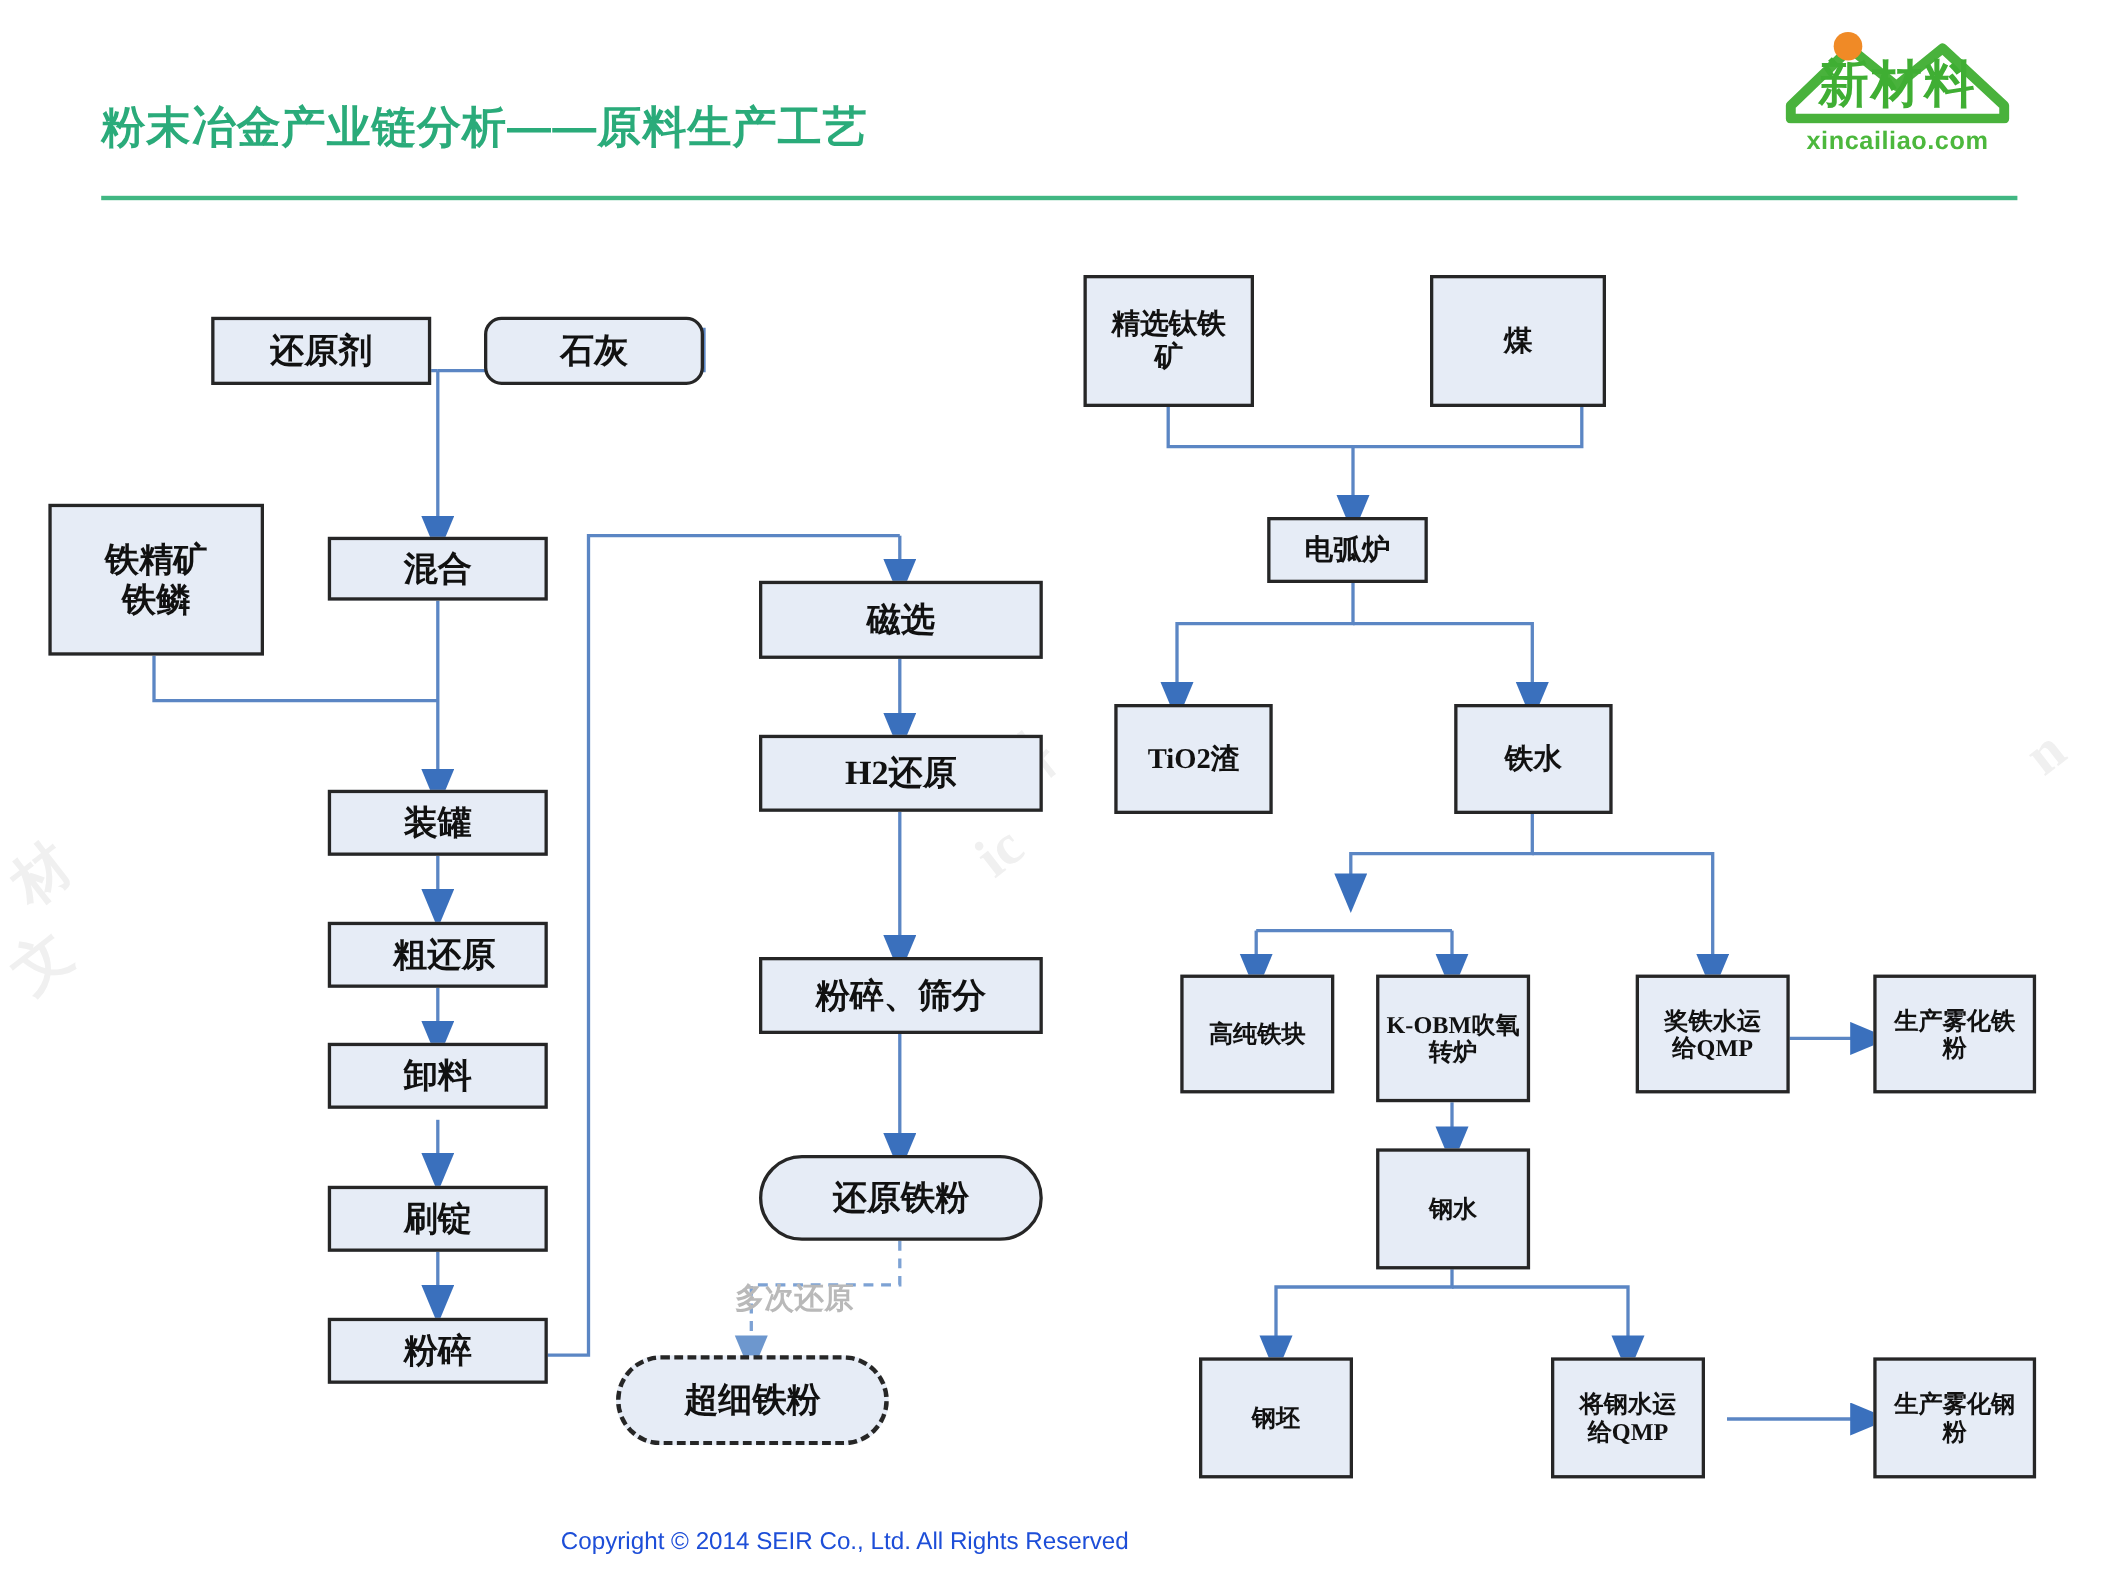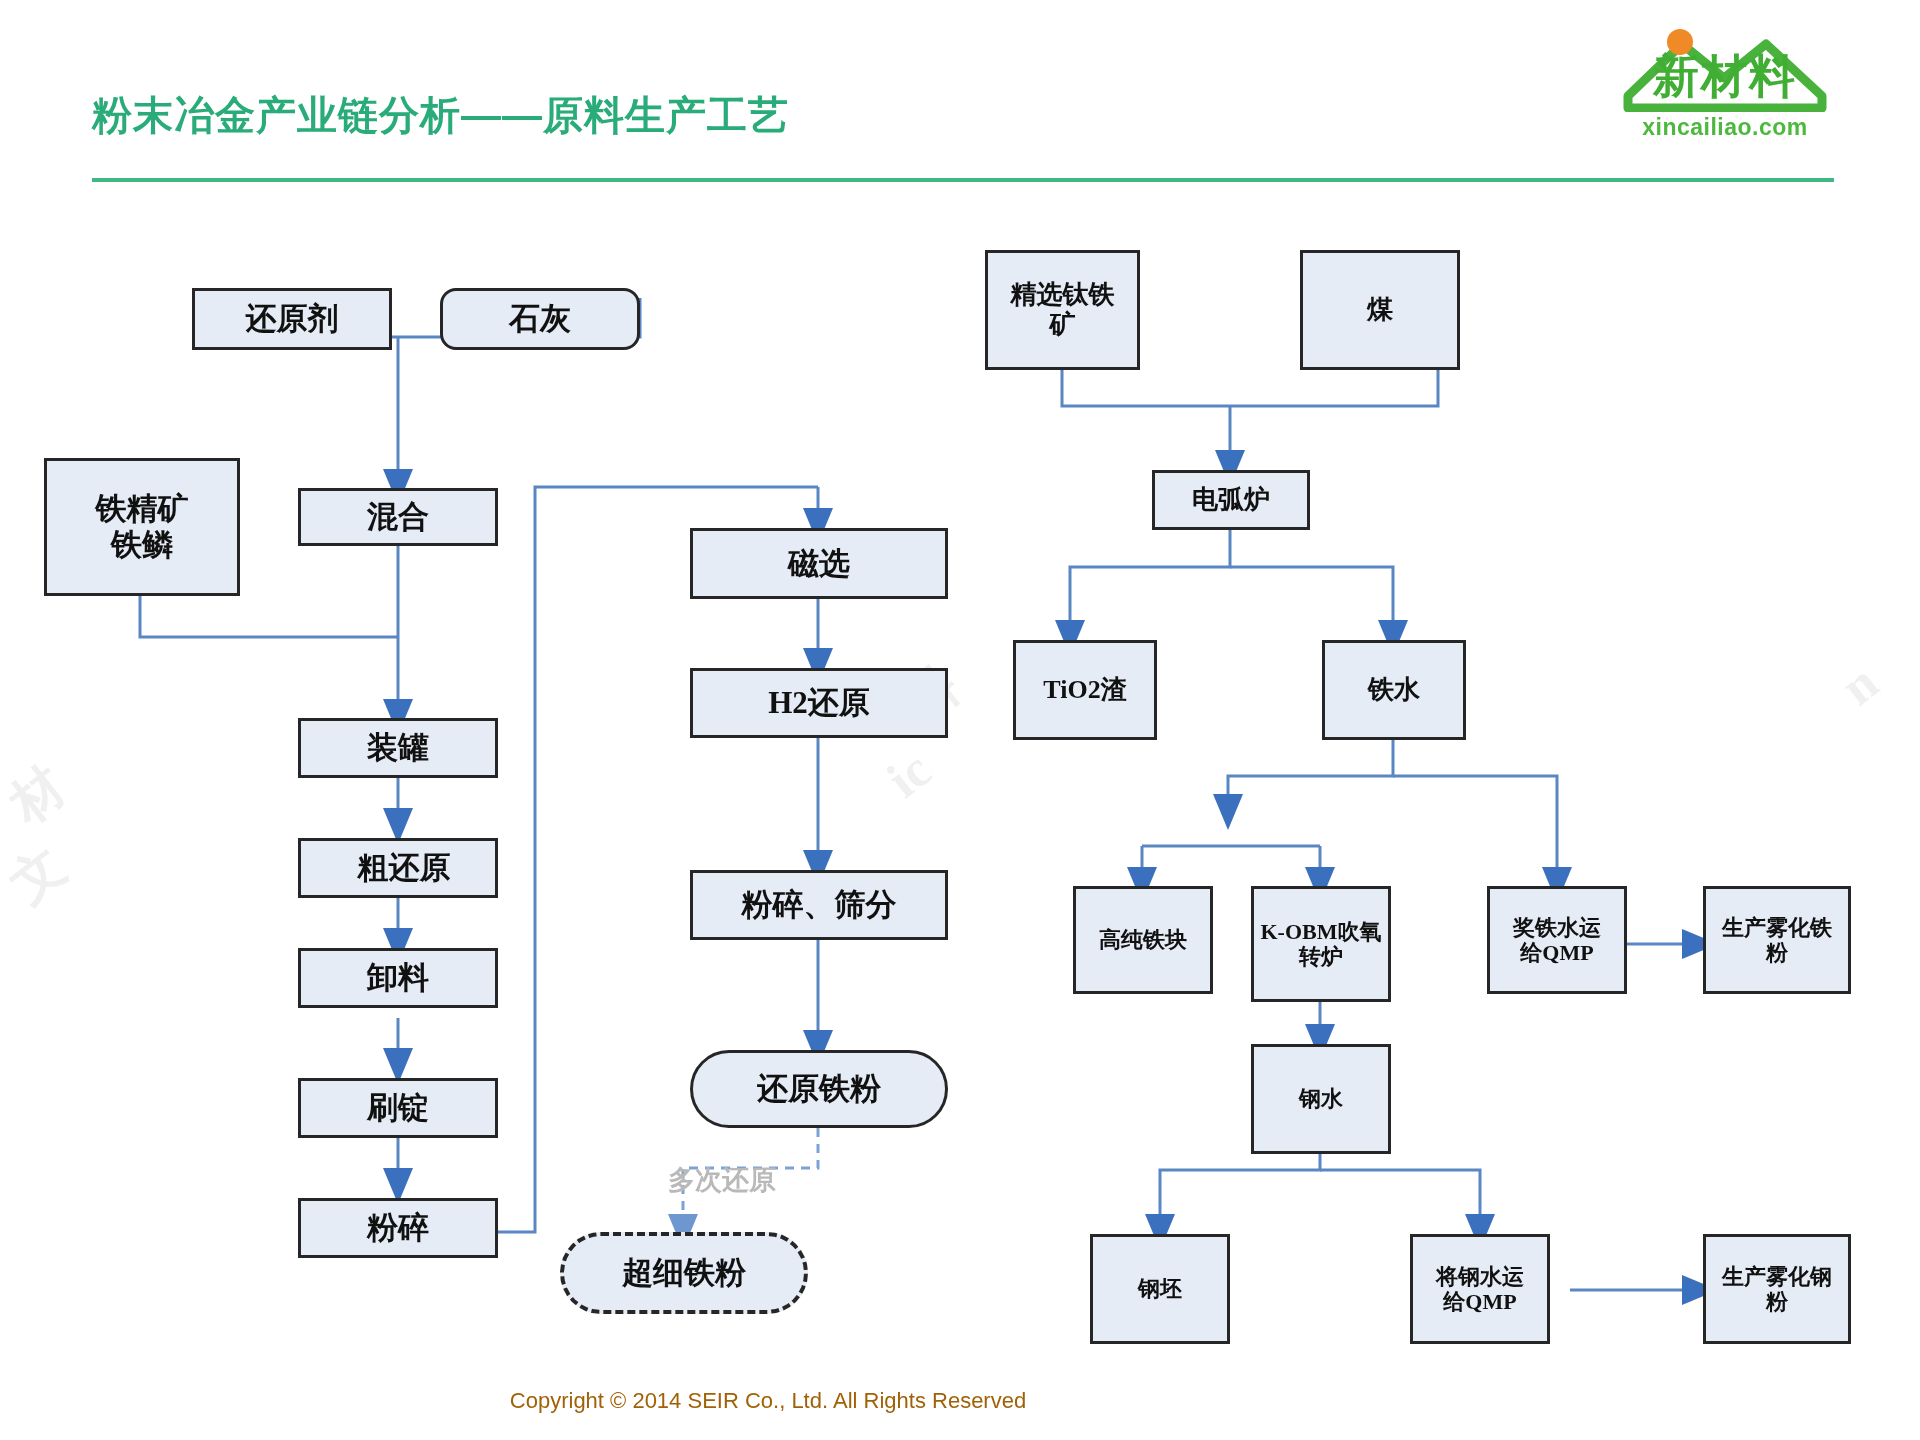--- a/index.html
+++ b/index.html
@@ -36,21 +36,21 @@
   .logo-url{
     position:absolute;left:0;top:92px;width:210px;text-align:center;
     font-family:"Liberation Sans","DejaVu Sans",sans-serif;
     font-weight:bold;font-size:23px;color:#4cb83d;letter-spacing:0.5px;
   }
 
   
   .footer{
     position:absolute;left:0;top:1388px;width:1536px;text-align:center;
     font-family:"Liberation Sans","DejaVu Sans",sans-serif;
-    font-size:22px;color:#a16207;
+    font-size:22px;color:#1d4ed8;
   }
 
   
   .node{
     position:absolute;
     background:#e6ecf6;
     border:3px solid #262626;
     box-sizing:border-box;
     display:flex;align-items:center;justify-content:center;
     text-align:center;
@@ -206,21 +206,21 @@
 
   <div class="node big dashed" style="left:560px;top:1232px;width:248px;height:82px;">超细铁粉</div>
 
   <div class="node mid" style="left:985px;top:250px;width:155px;height:120px;flex-direction:column;">
     <span>精选钛铁</span>
     <span>矿</span>
   </div>
 
   <div class="node mid" style="left:1300px;top:250px;width:160px;height:120px;">煤</div>
 
-  <div class="node mid" style="left:1152px;top:470px;width:158px;height:60px;">电弧炉</div>
+  <div class="node mid" style="left:1152px;top:470px;width:146px;height:60px;">电弧炉</div>
 
   <div class="node mid" style="left:1013px;top:640px;width:144px;height:100px;">TiO2渣</div>
 
   <div class="node mid" style="left:1322px;top:640px;width:144px;height:100px;">铁水</div>
 
   <div class="node sml" style="left:1073px;top:886px;width:140px;height:108px;">高纯铁块</div>
 
   <div class="node sml" style="left:1251px;top:886px;width:140px;height:116px;flex-direction:column;">
     <span>K-OBM吹氧</span>
     <span>转炉</span>

